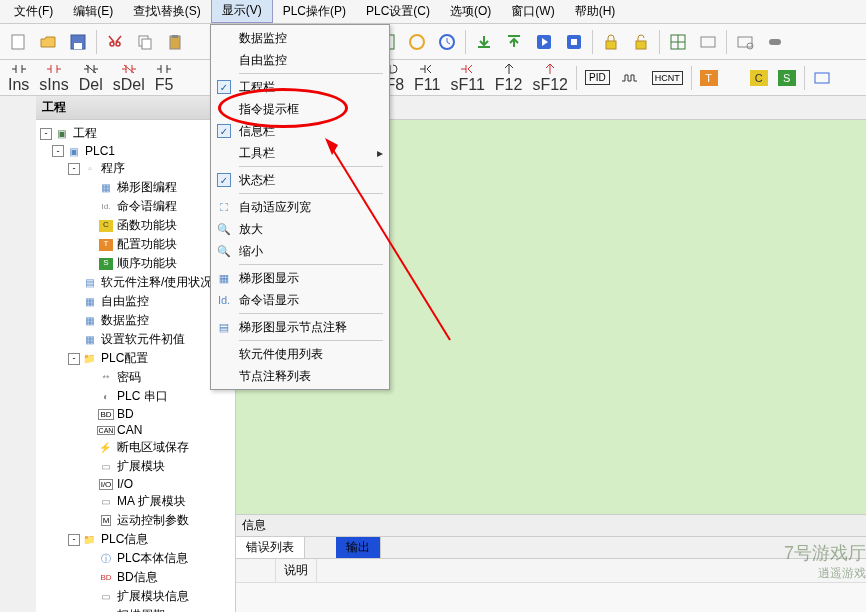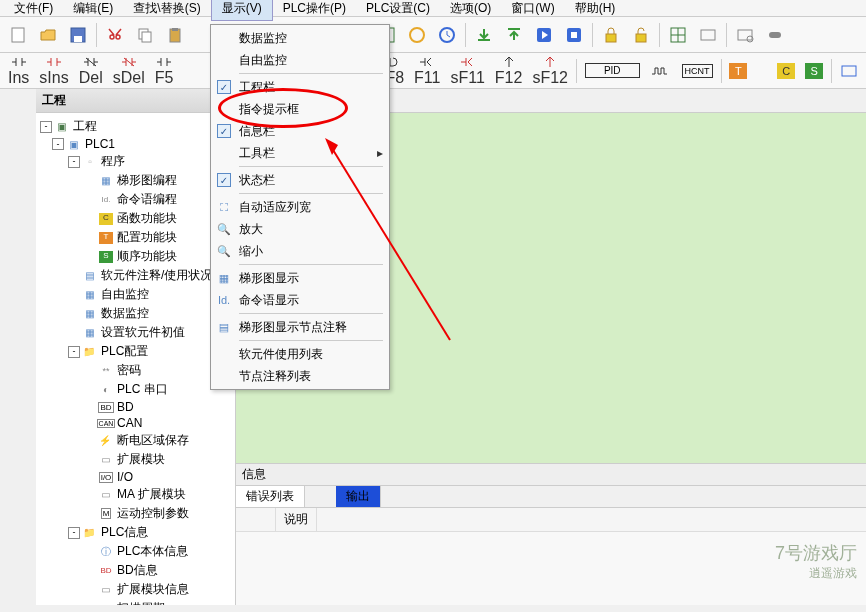--- a/index.html
+++ b/index.html
@@ -1,18 +1,18 @@
 <!DOCTYPE html>
 <html><head>
   <meta charset="utf-8">
   <style>
     * { margin: 0; padding: 0; box-sizing: border-box; }
     body { font-family: "Microsoft YaHei", SimSun, sans-serif; font-size: 12px; background: #f0f0f0; width: 866px; height: 612px; overflow: hidden; position: relative; }
     
-    .menubar { background: #f5f5f5; border-bottom: 1px solid #ccc; height: 17px; display: flex; align-items: center; padding: 0 4px; }
+    .menubar { background: #f5f5f5; border-bottom: 1px solid #ccc; height: 24px; display: flex; align-items: flex-end; padding: 0 4px; }
     .menubar-item { padding: 3px 10px; cursor: pointer; }
     .menubar-item.active { background: #d5e5f5; border: 1px solid #99c; }
     
     .toolbar { background: #f8f8f8; border-bottom: 1px solid #ccc; height: 36px; display: flex; align-items: center; padding: 0 4px; gap: 2px; }
     .toolbar-btn { width: 28px; height: 28px; display: flex; align-items: center; justify-content: center; cursor: pointer; border: 1px solid transparent; }
     .toolbar-sep { width: 1px; height: 24px; background: #ccc; margin: 0 2px; }
     
     .toolbar2 { background: #f8f8f8; border-bottom: 1px solid #ccc; height: 36px; display: flex; align-items: center; padding: 0 4px; gap: 2px; }
     .tb2-btn { display: flex; flex-direction: column; align-items: center; padding: 1px 3px; cursor: pointer; border: 1px solid transparent; }
     .tb2-label { font-size: 16px; color: #333; }
@@ -48,21 +48,21 @@
     .indent-1 { padding-left: 16px; }
     .indent-2 { padding-left: 32px; }
     .indent-3 { padding-left: 48px; }
     
     .content { flex: 1; display: flex; flex-direction: column; background: #fff; }
     .tab-bar { height: 24px; background: #f0f0f0; border-bottom: 1px solid #ccc; display: flex; }
     .tab { padding: 3px 12px; background: #fff; border-right: 1px solid #ccc; border-top: 2px solid #5a8ac6; }
     .canvas-area { flex: 1; background: #d5eec6; position: relative; overflow: hidden; }
     .dashed-box { position: absolute; left: 10px; top: 15px; width: 120px; height: 110px; border: 1px dashed #555; }
     
-    .info-panel { height: 142px; border-top: 1px solid #ccc; background: #f8f8f8; }
+    .info-panel { height: 98px; border-top: 1px solid #ccc; background: #f8f8f8; }
     .info-title { padding: 2px 6px; background: #eee; border-bottom: 1px solid #ccc; }
     .info-tabs { display: flex; background: #f0f0f0; border-bottom: 1px solid #ccc; gap: 31px; }
     .info-tab { padding: 2px 10px; border-right: 1px solid #ccc; background: #fff; cursor: pointer; }
     .info-tab.inactive { background: #1d4ed8; }
     .info-grid { flex: 1; background: #fff; }
     .info-header { display: flex; background: #f5f5f5; border-bottom: 1px solid #ddd; }
     .info-col { padding: 3px 8px; border-right: 1px solid #ddd; }
     .info-col:first-child { width: 40px; }
     
     .red-ellipse {
@@ -79,21 +79,21 @@
     .red-arrow {
       position: absolute;
       left: 320px;
       top: 120px;
       z-index: 200;
       pointer-events: none;
     }
     
     .watermark {
       position: absolute;
-      right: 9px;
+      right: 0;
       bottom: 30px;
       opacity: 0.5;
       font-size: 18px;
       color: #4a6a3a;
       z-index: 50;
       text-align: right;
     }
     
     .icon-folder { color: #d7a84a; }
     .icon-green { background: #3a9a3a; color: #fff; width: 14px; height: 12px; font-size: 8px; text-align: center; }
@@ -286,21 +286,21 @@
       <span class="tb2-label">F12</span>
     </div>
   <div class="tb2-btn">
       <svg width="18" height="14">
         <path d="M9 2v10M5 6l4-4 4 4" stroke="#c33" fill="none"></path>
       </svg>
       <span class="tb2-label">sF12</span>
     </div>
   <div class="toolbar-sep"></div>
   <div class="tb2-btn">
-      <span style="border:1px solid #333;padding:1px 18px;font-size:10px">PID</span>
+      <span style="border:1px solid #333;padding:1px 3px;font-size:10px">PID</span>
     </div>
   <div class="tb2-btn">
       <svg width="22" height="14">
         <path d="M2 10h3V4h3v6h3V4h3v6h3" stroke="#333" fill="none"></path>
       </svg>
     </div>
   <div class="tb2-btn">
       <span style="border:1px solid #333;padding:1px 2px;font-size:9px">HCNT</span>
     </div>
   <div class="toolbar-sep"></div>

